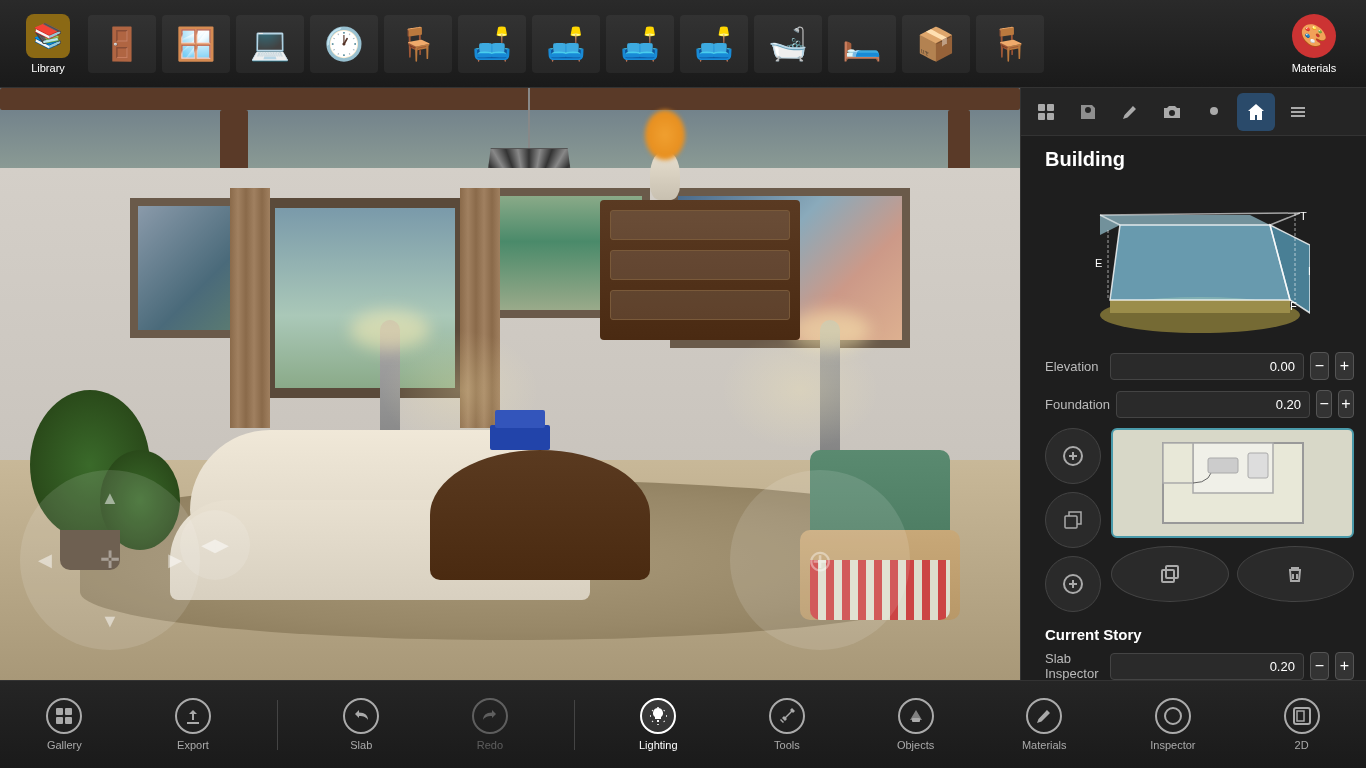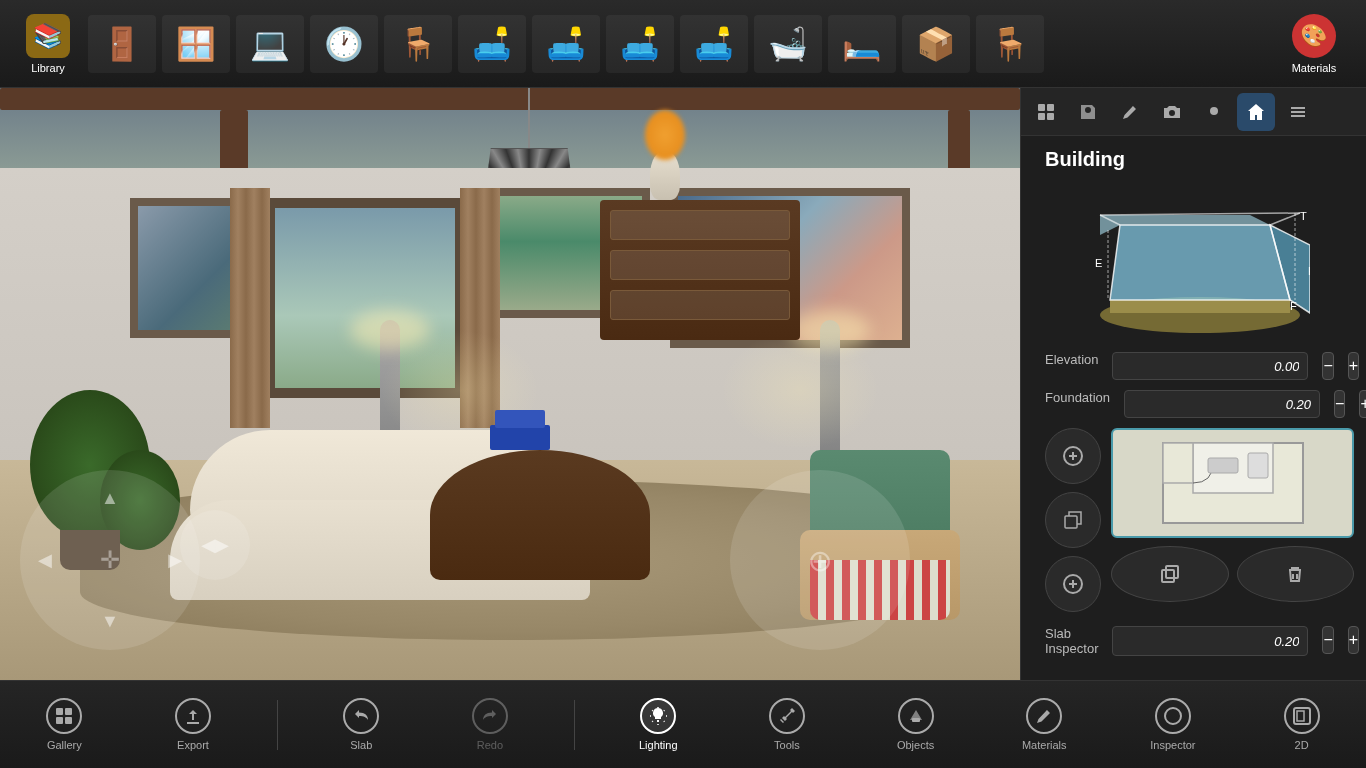--- a/index.html
+++ b/index.html
@@ -197,26 +197,26 @@
     .pt-btn-home { background: #2a4a6a; color: #fff; }
 
     #panel-content { padding: 12px; overflow-y: auto; height: calc(100% - 48px); margin-left: 12px; }
 
     .panel-title {
       font-size: 20px; font-weight: 600; color: #fff; margin-bottom: 14px;
     }
 
     
     .prop-row {
-      display: flex; margin-bottom: 10px; gap: 14px;
+      display: flex; align-items: center; margin-bottom: 10px; gap: 6px;
     }
     .prop-label { color: #bbb; font-size: 13px; width: 90px; }
     .prop-input {
       flex: 1; background: #2a2a2a; border: 1px solid #444; color: #fff;
-      padding: 5px 8px; border-radius: 4px; font-size: 13px; text-align: right; font-style: italic;
+      padding: 5px 8px; border-radius: 4px; font-size: 13px; text-align: right;
     }
     .prop-btn {
       width: 28px; height: 28px; background: #333; border: 1px solid #555; color: #fff;
       border-radius: 4px; cursor: pointer; font-size: 16px; display: flex;
       align-items: center; justify-content: center;
     }
     .ig-btn {
       width: 56px; height: 56px; background: #2a2a2a; border-radius: 50%;
       display: flex; align-items: center; justify-content: center;
       color: #aaa; font-size: 20px; cursor: pointer; border: 1px solid #444;
@@ -530,20 +530,21 @@
           </button>
           <button class="ig-btn" style="flex:1;">
             <svg width="22" height="22" viewBox="0 0 22 22" fill="none" stroke="currentColor" stroke-width="2">
               <path d="M5 7h12M8 7V5h6v2M9 11v5M13 11v5M6 7l1 11h8l1-11"></path>
             </svg>
           </button>
         </div>
       </div>
     </div>
 
+    <div class="section-title">Current Story</div>
     <div class="prop-row">
       <span class="prop-label">Slab Inspector</span>
       <input class="prop-input" type="text" value="0.20" style="">
       <button class="prop-btn">−</button>
       <button class="prop-btn">+</button>
     </div>
   </div>
 </div>
 
 <div id="bottom-bar">

